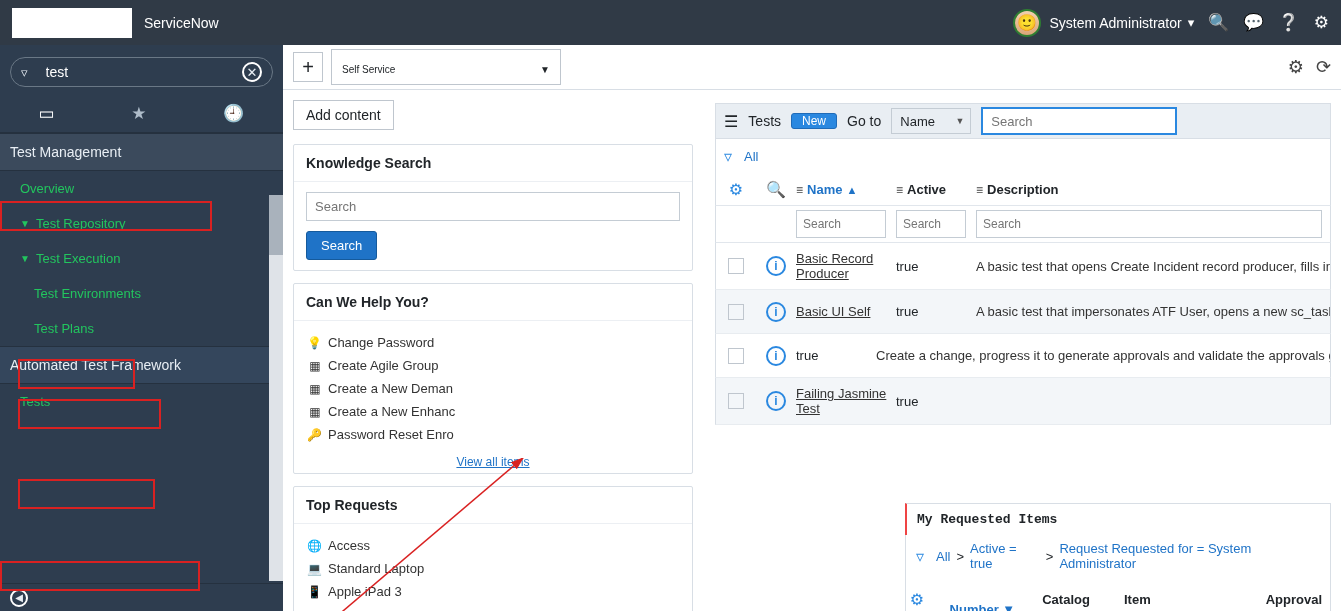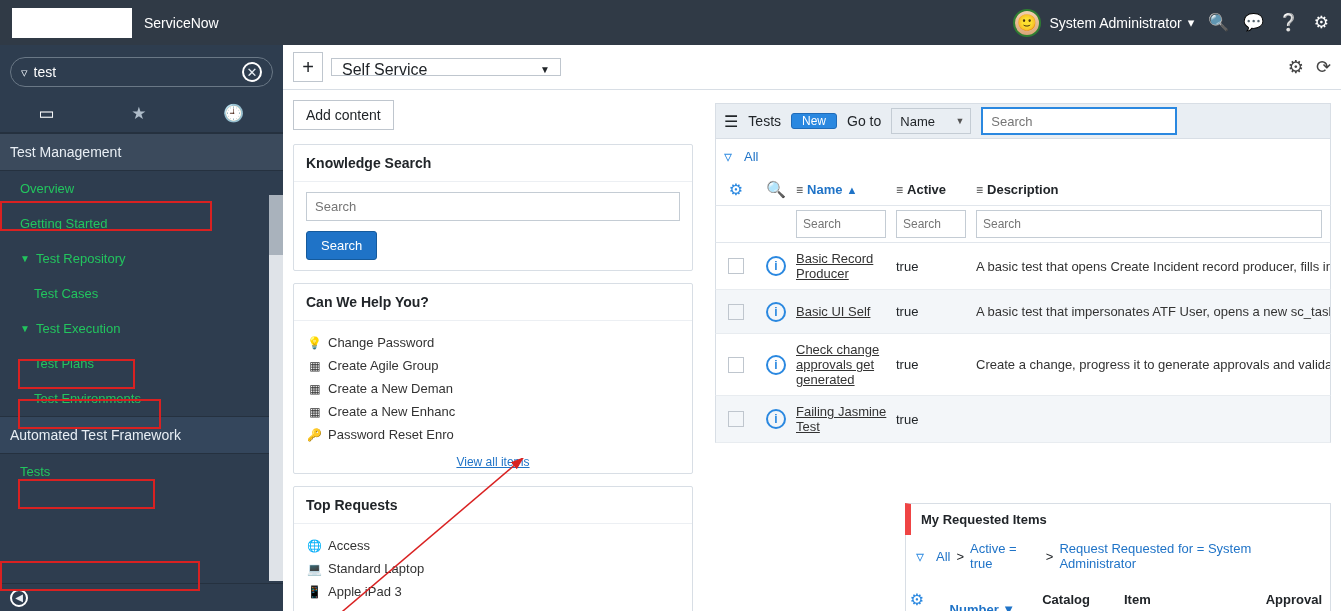--- a/index.html
+++ b/index.html
@@ -13,21 +13,21 @@
 .avatar { width: 28px; height: 28px; border-radius: 50%; background: linear-gradient(#f2d0b0,#d9a679); border: 2px solid #2e7d32; margin-right: 8px; display: flex; align-items: center; justify-content: center; font-size: 16px; }
 .user-menu { display: flex; align-items: center; cursor: pointer; }
 .user-name { font-size: 14px; margin-right: 6px; }
 .banner-icon { margin-left: 14px; cursor: pointer; font-size: 17px; }
 
 
 .shell { display: flex; height: calc(100% - 45px); }
 .nav { width: 283px; background: #2e3d4f; color: #e8eef4; display: flex; flex-direction: column; position: relative; }
 .filter-row { padding: 12px 10px 10px; }
 .filter-box { display: flex; align-items: center; border: 1px solid #6a7886; border-radius: 16px; padding: 4px 10px; background: #2e3d4f; }
-.filter-box input { flex: 1; background: transparent; border: none; color: #fff; font-size: 14px; outline: none; margin-left: 6px; }
+.filter-box input { flex: 1; background: transparent; border: none; color: #fff; font-size: 14px; outline: none; margin-left: 18px; }
 .clear-circle { width: 20px; height: 20px; border-radius: 50%; border: 2px solid #fff; display: flex; align-items: center; justify-content: center; cursor: pointer; }
 .nav-tabs { display: flex; justify-content: space-around; padding: 6px 0 8px; border-bottom: 1px solid #25313f; }
 .nav-tab { cursor: pointer; font-size: 17px; color: #aebcc9; }
 .nav-tab.active { color: #fff; }
 .scrollbar-track { position: absolute; right: 0; top: 150px; bottom: 30px; width: 14px; background: #dfe3e8; }
 .scrollbar-thumb { width: 100%; height: 60px; background: #a9b2bc; }
 .nav-body { flex: 1; overflow: hidden; padding-bottom: 30px; }
 .module-header { padding: 10px 10px; background: #3b4a5c; border-top: 1px solid #25313f; border-bottom: 1px solid #25313f; font-size: 14px; cursor: pointer; }
 .module-header.selected { background: #3b4a5c; }
 .module-link { padding: 10px 20px; font-size: 13px; color: #22c55e; cursor: pointer; display: flex; align-items: center; }
@@ -42,21 +42,21 @@
 .ann2 { left: 18px; top: 314px; width: 117px; height: 30px; }
 .ann3 { left: 18px; top: 354px; width: 143px; height: 30px; }
 .ann4 { left: 18px; top: 434px; width: 137px; height: 30px; }
 .ann5 { left: 0; top: 516px; width: 200px; height: 30px; }
 .arrow-line { position: absolute; left: 40px; top: 368px; width: 440px; height: 170px; pointer-events: none; }
 
 
 .main { flex: 1; display: flex; flex-direction: column; position: relative; }
 .app-row { height: 45px; display: flex; align-items: center; padding: 0 10px; border-bottom: 1px solid #d8dee5; }
 .plus-btn { width: 30px; height: 30px; border: 1px solid #bfc6ce; display: flex; align-items: center; justify-content: center; font-size: 20px; cursor: pointer; margin-right: 8px; }
-.app-select { height: 18px; border: 1px solid #bfc6ce; padding: 5px 30px 0 10px; min-width: 230px; font-size: 16px; position: relative; display: flex; align-items: center; cursor: pointer; }
+.app-select { height: 36px; border: 1px solid #bfc6ce; padding: 5px 30px 0 10px; min-width: 230px; font-size: 10px; position: relative; display: flex; align-items: center; cursor: pointer; }
 .app-select::after { content: "▼"; position: absolute; right: 10px; font-size: 10px; }
 .app-row .spacer { flex: 1; }
 .gear-row { font-size: 18px; cursor: pointer; margin-left: 12px; color: #444; }
 
 
 .widgets { flex: 1; position: relative; background: #fff; overflow: hidden; }
 
 
 .wcol { position: absolute; left: 10px; top: 10px; width: 400px; }
 .add-content { border: 1px solid #bfc6ce; padding: 6px 12px; font-size: 14px; display: inline-block; cursor: pointer; margin-bottom: 14px; }
@@ -110,21 +110,21 @@
 .cb { width: 16px; height: 16px; border: 1px solid #bfc6ce; cursor: pointer; }
 .cell-info { width: 40px; display: flex; justify-content: center; }
 .info-icon { width: 20px; height: 20px; border: 2px solid #2a88e0; border-radius: 50%; color: #2a88e0; display: flex; align-items: center; justify-content: center; font-size: 12px; font-weight: bold; cursor: pointer; }
 .cell-name { width: 100px; font-size: 13px; }
 .cell-name span { text-decoration: underline; color: #333; cursor: pointer; }
 .cell-active { width: 80px; font-size: 13px; }
 .cell-desc { flex: 1; font-size: 13px; color: #333; white-space: nowrap; overflow: hidden; }
 
 
 .req-box { position: absolute; left: 622px; top: 413px; right: 10px; }
-.req-title { font-weight: 600; padding: 8px 10px; border-top: 1px solid #d8dee5; border-left: 6px solid #ef4444; border-right: 1px solid #d8dee5; }
+.req-title { font-weight: 600; padding: 8px 10px; border-top: 1px solid #d8dee5; border-left: 2px solid #ef4444; border-right: 1px solid #d8dee5; font-family: Liberation Mono, monospace; }
 .req-breadcrumb { display: flex; align-items: center; gap: 6px; padding: 6px 10px; border-left: 1px solid #d8dee5; border-right: 1px solid #d8dee5; font-size: 13px; }
 .req-breadcrumb .funnel { margin-right: 6px; }
 .bc-link { color: #1f73c7; cursor: pointer; }
 .req-head { display: flex; align-items: center; border-left: 1px solid #d8dee5; border-right: 1px solid #d8dee5; border-bottom: 1px solid #e1e6ec; padding: 4px 0; }
 .rc-gear { width: 40px; text-align: center; color: #2a88e0; cursor: pointer; font-size: 16px; }
 .rc-pad { width: 40px; }
 .rc-num { width: 170px; color: #1f73c7; font-weight: 600; cursor: pointer; margin-top: 21px; }
 .rc-cat { width: 150px; font-weight: 600; cursor: pointer; }
 .rc-item { width: 260px; font-weight: 600; cursor: pointer; }
 .rc-app { text-align: center; flex: 1; font-weight: 600; cursor: pointer; padding-right: 8px; }
@@ -160,32 +160,30 @@
       </div>
     </div>
     <div class="nav-tabs">
       <span class="nav-tab active">▭</span>
       <span class="nav-tab">★</span>
       <span class="nav-tab">🕘</span>
     </div>
     <div class="nav-body">
       <div class="module-header selected">Test Management</div>
       <div class="module-link">Overview</div>
-      <div class="module-link">Getting Started</div>
       <div class="module-link">
           <span class="caret">▼</span>
           <span>Test Repository</span>
         </div>
-      <div class="module-link indent">Test Cases</div>
       <div class="module-link">
           <span class="caret">▼</span>
           <span>Test Execution</span>
         </div>
+      <div class="module-link indent">Test Environments</div>
       <div class="module-link indent">Test Plans</div>
-      <div class="module-link indent">Test Environments</div>
       <div class="module-header" style="background:#34465c">Automated Test Framework</div>
       <div class="module-link">Tests</div>
     </div>
     <div class="nav-footer">
       <div class="nav-footer-circle">◀</div>
     </div>
     <div class="scrollbar-track">
         <div class="scrollbar-thumb"></div>
       </div>
 
@@ -329,21 +327,20 @@
           <div class="cell-active">true</div>
           <div class="cell-desc">A basic test that impersonates ATF User, opens a new sc_task form, sets some values to it, an</div>
         </div>
         <div class="data-row">
           <div class="cell-cb">
               <div class="cb"></div>
             </div>
           <div class="cell-info">
               <div class="info-icon">i</div>
             </div>
-          <div class="cell-name"><span>Check change approvals get generated</span></div>
           <div class="cell-active">true</div>
           <div class="cell-desc">Create a change, progress it to generate approvals and validate the approvals got generated</div>
         </div>
         <div class="data-row alt">
           <div class="cell-cb">
               <div class="cb"></div>
             </div>
           <div class="cell-info">
               <div class="info-icon">i</div>
             </div>

